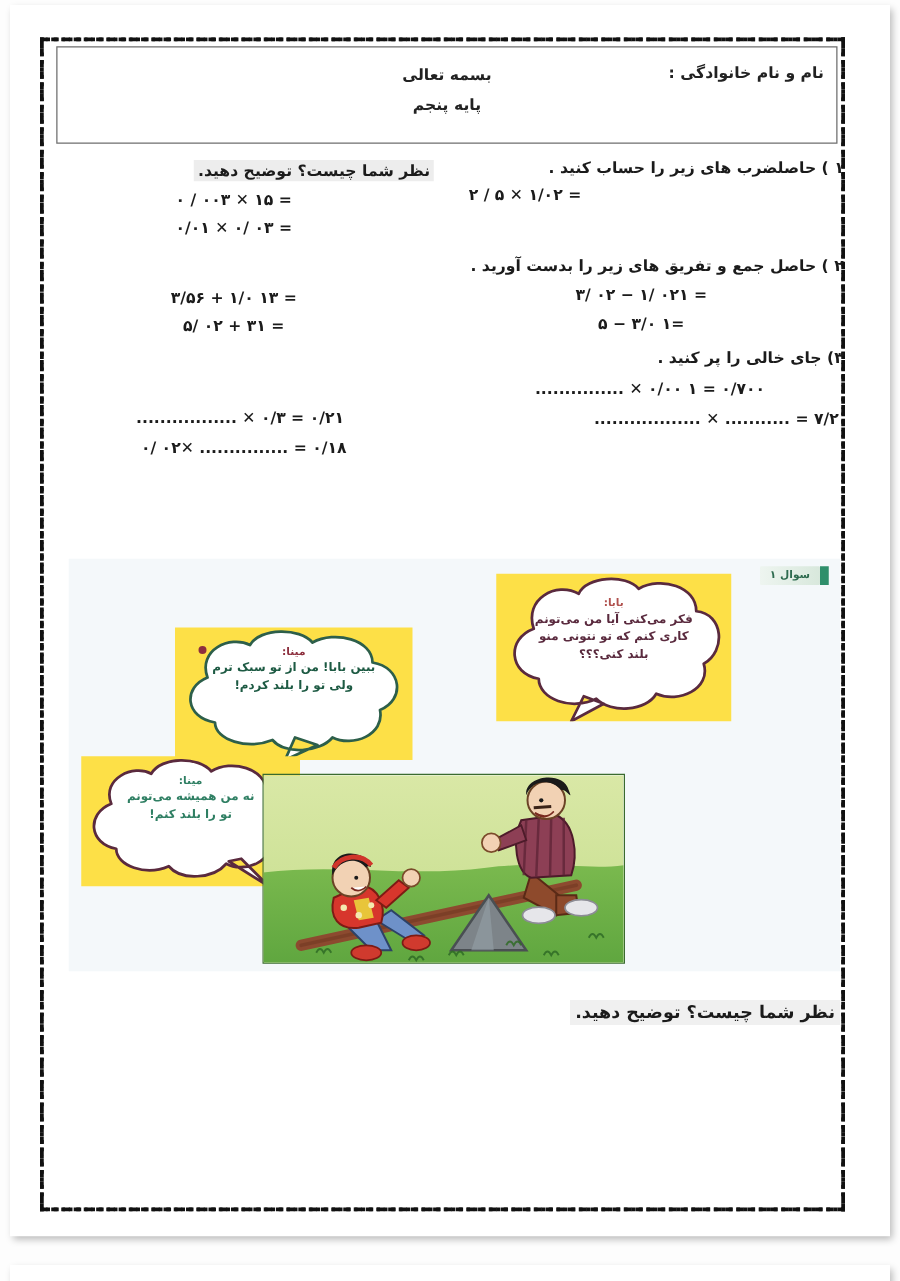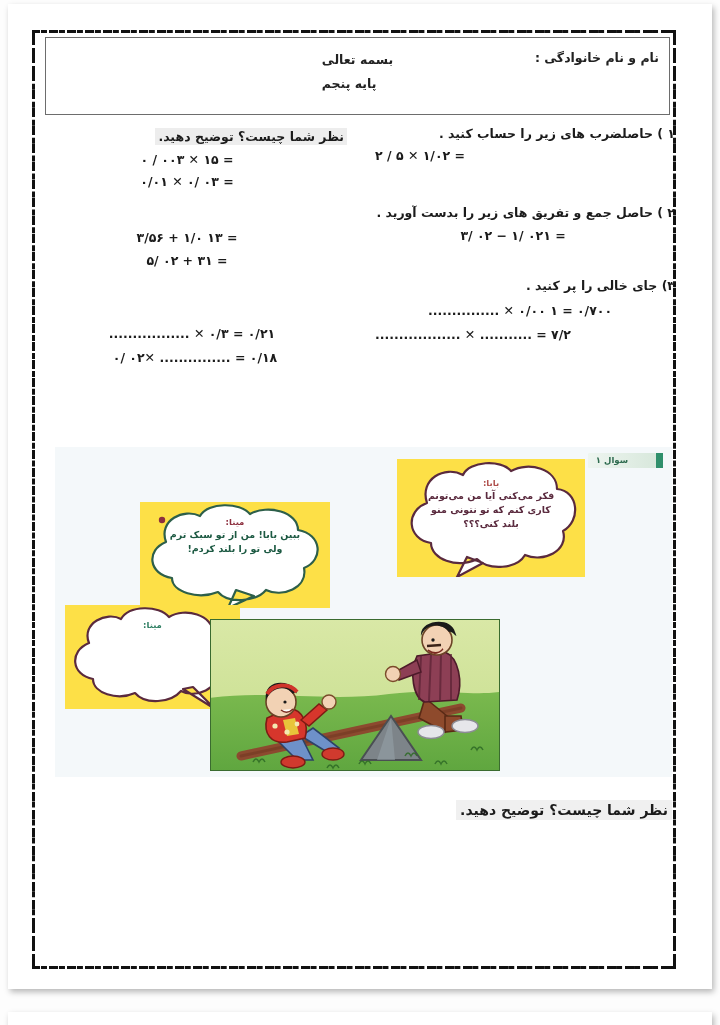--- a/index.html
+++ b/index.html
@@ -73,21 +73,21 @@
     font-size: 12.5px;
     font-weight: bold;
     color: #222;
     white-space: nowrap;
   }
   .hdr-center {
     position: absolute;
     left: 50%;
     transform: translateX(-50%);
     top: 10px;
-    text-align: left;
+    text-align: center;
     line-height: 24px;
   }
   .hdr-center div {
     font-size: 12.5px;
     font-weight: bold;
     color: #222;
     white-space: nowrap;
   }
 
   
@@ -151,21 +151,21 @@
     top: 6px;
     height: 15px;
     display: flex;
     align-items: center;
   }
   .badge-body {
     background: linear-gradient(to left, #d8e8dc, #eef5f0);
     color: #2e6b4f;
     font-size: 8.5px;
     font-weight: bold;
-    padding: 2px 28px 2px 8px;
+    padding: 2px 8px 2px 8px;
     height: 11px;
     line-height: 11px;
     border-radius: 1px;
   }
   .badge-tab {
     width: 7px;
     height: 15px;
     background: #2f8f6b;
     margin-right: 1px;
   }
@@ -238,26 +238,27 @@
     <div class="col right">
 
       <div class="blk" style="top:0px;">
         <div class="q-title">۱ ) حاصلضرب های زیر را حساب کنید .</div>
         <div class="q-line" style="margin-top:7px; text-align:left; padding-right:30px;">۲ / ۵ ✕ ۱/۰۲ =</div>
       </div>
 
       <div class="blk" style="top:79px;">
         <div class="q-title">۲ ) حاصل جمع و تفریق های زیر را بدست آورید .</div>
         <div class="q-line" style="margin-top:8px; text-align:center; padding-right:24px;">۳/ ۰۲  −  ۱/ ۰۲۱ =</div>
+        <div class="q-line" style="margin-top:8px; text-align:center; padding-right:24px;">۵ − ۳/۰ ۱=</div>
       </div>
 
       <div class="blk" style="top:152px;">
         <div class="q-title">۳) جای خالی را پر کنید .</div>
         <div class="q-line" style="margin-top:10px; text-align:center; padding-right:10px;">............... ✕ ۰/۰۰ ۱ = ۰/۷۰۰</div>
-        <div class="q-line" style="margin-top:9px; text-align:left; padding-right:4px;">.................. ✕ ........... = ۷/۲</div>
+        <div class="q-line" style="margin-top:9px; text-align:right; padding-right:4px;">.................. ✕ ........... = ۷/۲</div>
       </div>
     </div>
 
     <div class="col left">
 
       <div class="blk" style="top:0px;">
         <div style="text-align:right;">
           <span class="note-hl">نظر شما چیست؟ توضیح دهید.</span>
         </div>
         <div class="q-line" style="margin-top:7px; text-align:center; padding-right:20px;">۰ / ۰۰۳ ✕ ۱۵ =</div>
@@ -318,20 +319,22 @@
     <div class="bubble" style="left:10px; top:158px; width:175px; height:104px;">
       <svg class="cloud-svg" width="175" height="104" viewBox="0 0 175 104">
         <path d="M24 38 C16 18, 42 6, 56 14 C64 0, 94 0, 104 12
                  C120 2, 148 10, 148 28 C170 30, 172 56, 152 64
                  C156 84, 130 94, 116 86 C106 98, 80 100, 70 88
                  C52 96, 28 88, 28 74 C6 70, 4 46, 24 38 Z
                  M118 84 L150 104 L128 82 Z" fill="#ffffff" stroke="#5a2a3e" stroke-width="2.2" stroke-linejoin="round"></path>
       </svg>
       <div class="bubble-txt" style="padding-top:14px;">
         <div class="who" style="color:#2f7f63;">مینا:</div>
+        <div class="said" style="color:#2f7f63;">نه من همیشه می‌تونم
+تو را بلند کنم!</div>
       </div>
     </div>
 
     <div class="picture">
       <svg width="290" height="152" viewBox="0 0 290 152">
         <defs>
           <linearGradient id="skyg" x1="0" y1="0" x2="0" y2="1">
             <stop offset="0%" stop-color="#d9e8a6"></stop>
             <stop offset="100%" stop-color="#c5dd8c"></stop>
           </linearGradient>

